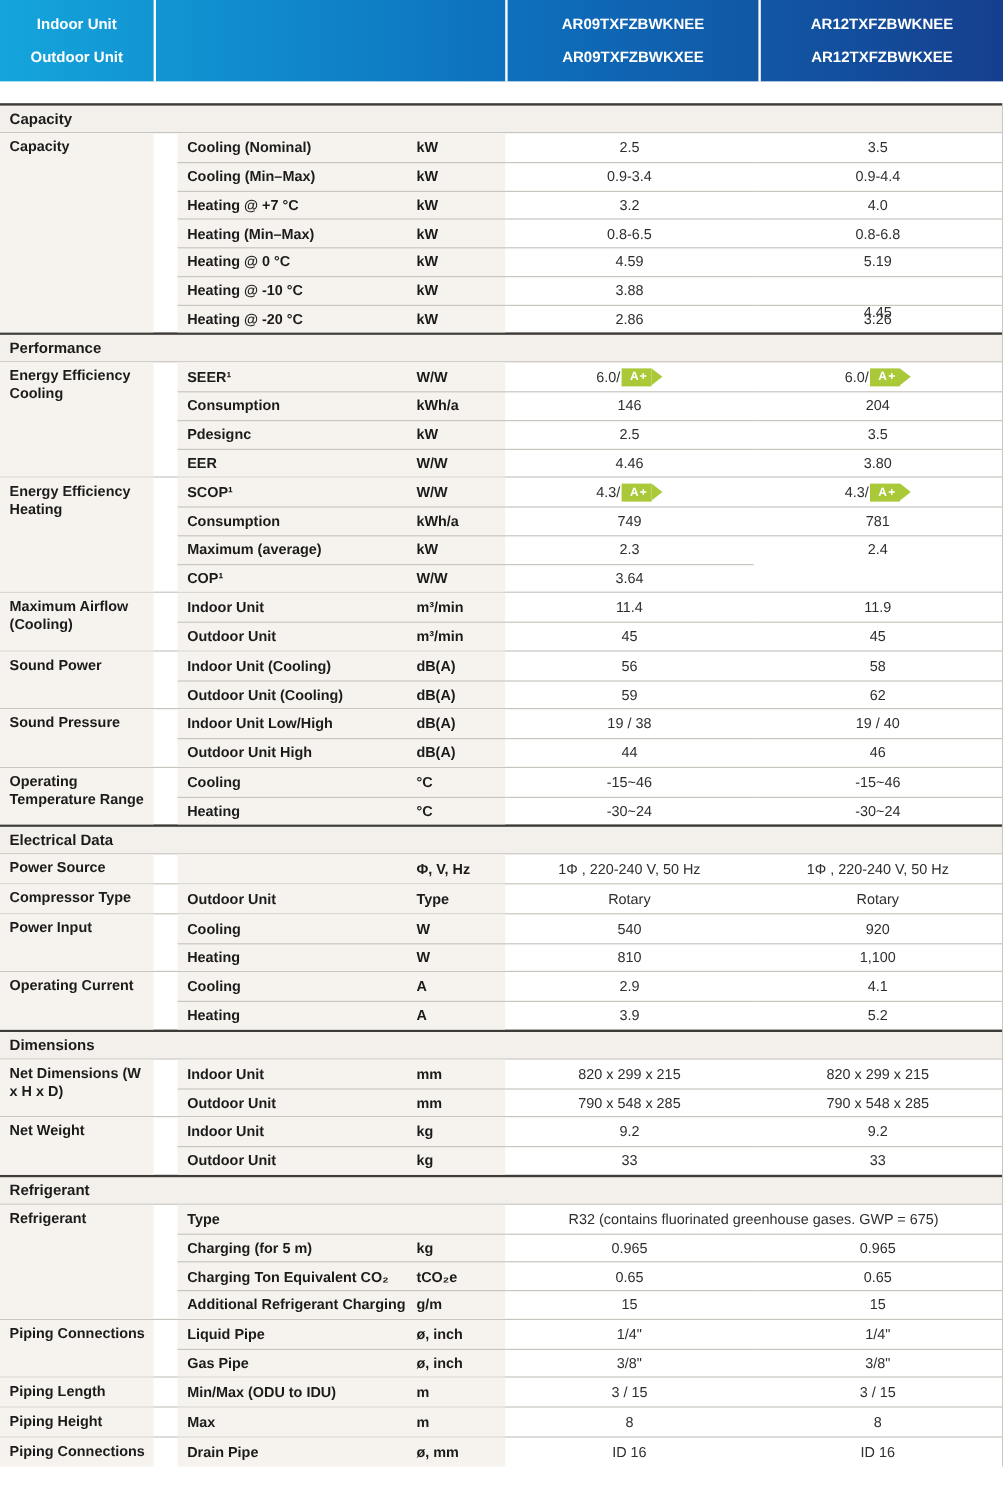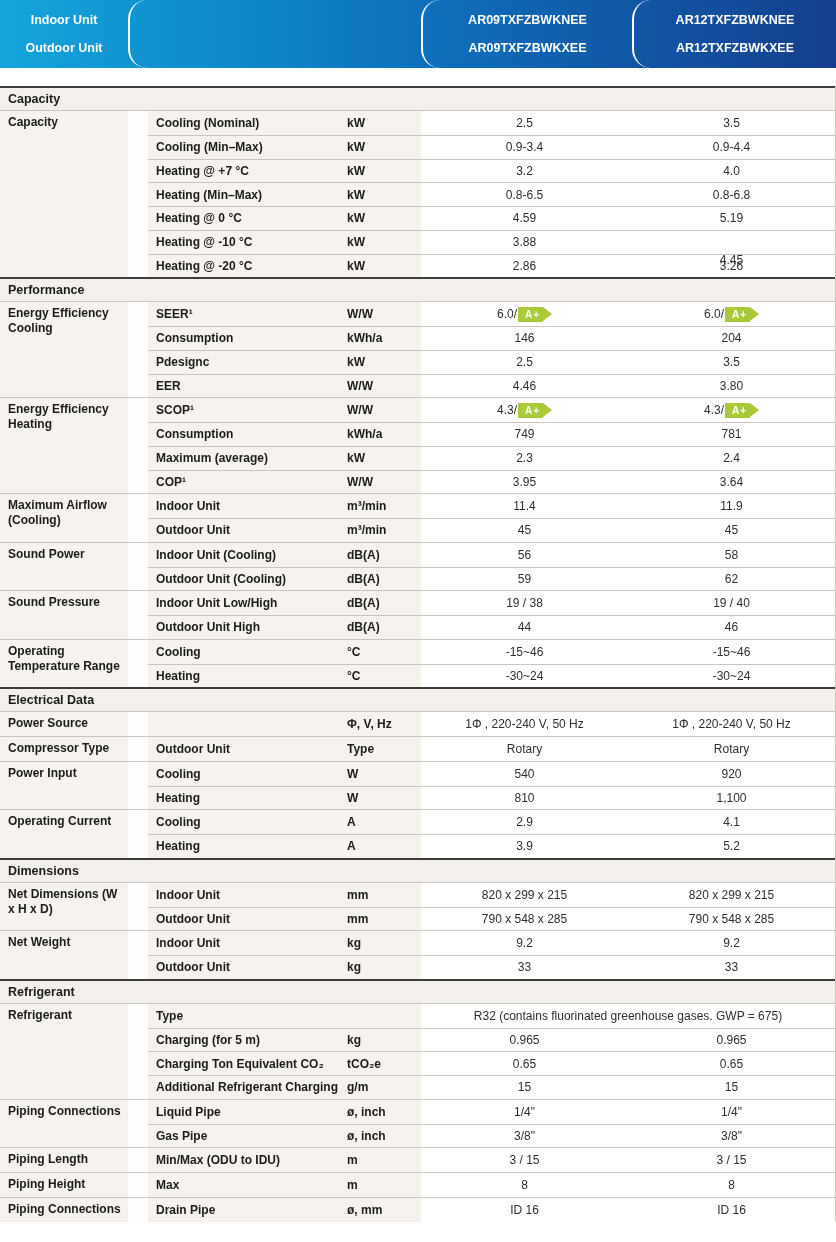--- a/index.html
+++ b/index.html
@@ -9,21 +9,21 @@
     -webkit-font-smoothing:antialiased;
   }
   
   .header-band{
     height:68px;display:grid;grid-template-columns:128px 293px 211px 204px;
     background:linear-gradient(90deg,#14a5dc 0%,#0d71be 50%,#153f8e 100%);
     color:#fff;font-weight:bold;font-size:12.5px;
   }
   .hcol{display:flex;flex-direction:column;justify-content:space-around;
         align-items:center;padding:6px 0;}
-  .hcol + .hcol{border-left:2px solid #ffffff;border-radius:19px;}
+  .hcol + .hcol{border-left:2px solid #ffffff;}
   .hcol span{display:block;line-height:14px;}
   .gap{height:18px;background:#fff;}
   
   .spec-table{border-right:1px solid #c9c5bf;}
   .section-header{
     height:22px;line-height:22px;border-top:2px solid #3e3c39;
     background:#f3f0eb;font-weight:bold;font-size:12.5px;color:#1b1b1b;
     padding-left:8px;
   }
   .group{
@@ -206,23 +206,20 @@
       <div class="cell unit-cell sep">kW</div>
       <div class="cell value-cell sep">
         <div style="display: inline;">2.3</div>
       </div>
       <div class="cell value-cell sep">
         <div style="display: inline;">2.4</div>
       </div>
       <div class="cell item-cell sep">COP¹</div>
       <div class="cell unit-cell sep">W/W</div>
       <div class="cell value-cell sep">
-        <div style="display: inline;">3.95</div>
-      </div>
-      <div class="cell value-cell sep">
         <div style="display: inline;">3.64</div>
       </div>
     </div>
     <div class="group">
       <div class="cell label-cell" style="grid-row: 1 / span 2;">Maximum Airflow (Cooling)</div>
       <div class="cell item-cell">Indoor Unit</div>
       <div class="cell unit-cell">m³/min</div>
       <div class="cell value-cell">
         <div style="display: inline;">11.4</div>
       </div>

